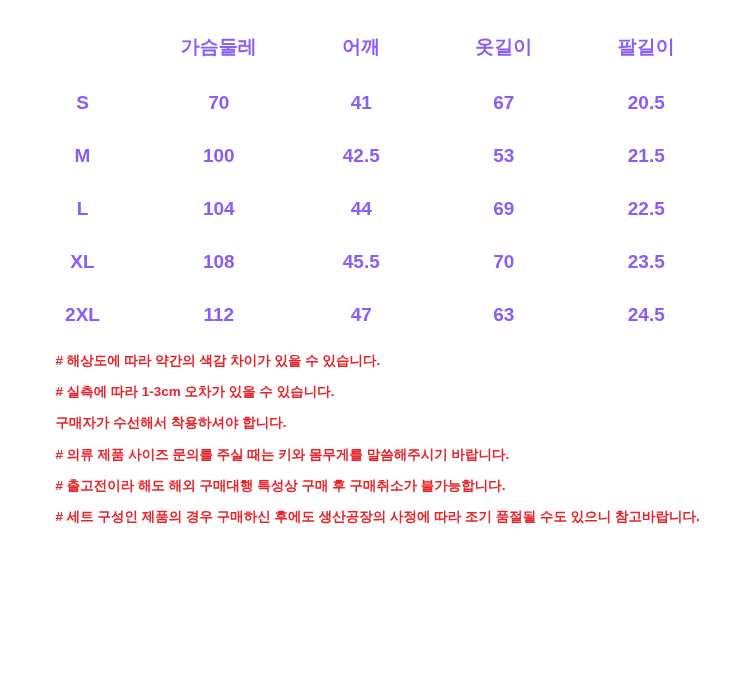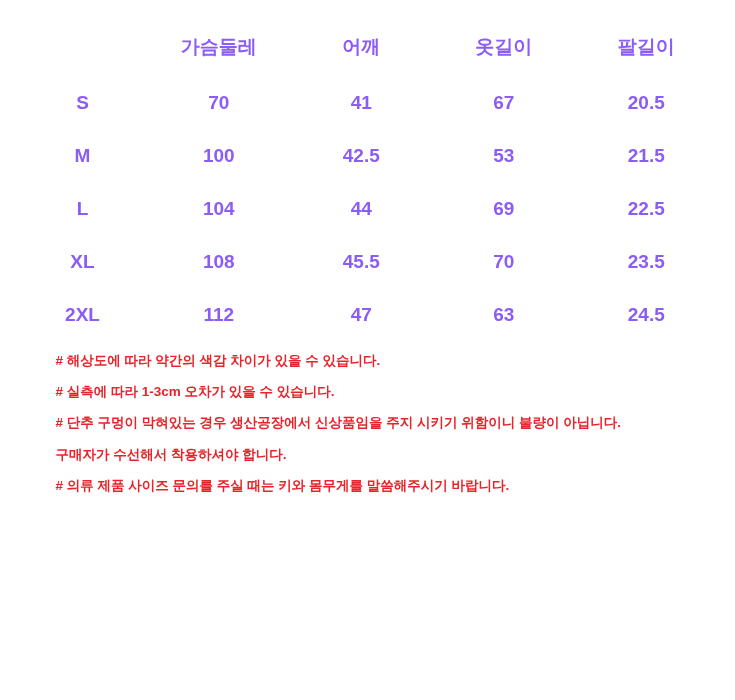--- a/index.html
+++ b/index.html
@@ -128,18 +128,19 @@
         <td>47</td>
         <td>63</td>
         <td>24.5</td>
       </tr>
     </tbody>
   </table>
 
   <div class="notes">
     <p class="note"># 해상도에 따라 약간의 색감 차이가 있을 수 있습니다.</p>
     <p class="note"># 실측에 따라 1-3cm 오차가 있을 수 있습니다.</p>
-    <p class="note"># 단추 구멍이 막혀있는 경우 생산공장에서 신상품임을 주지 시키기 위함이니 불량이 아닙니다.</p>
     <p class="note cont">구매자가 수선해서 착용하셔야 합니다.</p>
     <p class="note"># 의류 제품 사이즈 문의를 주실 때는 키와 몸무게를 말씀해주시기 바랍니다.</p>
+    <p class="note"># 출고전이라 해도 해외 구매대행 특성상 구매 후 구매취소가 불가능합니다.</p>
+    <p class="note"># 세트 구성인 제품의 경우 구매하신 후에도 생산공장의 사정에 따라 조기 품절될 수도 있으니 참고바랍니다.</p>
   </div>
 
 </div>
 
 </body></html>

